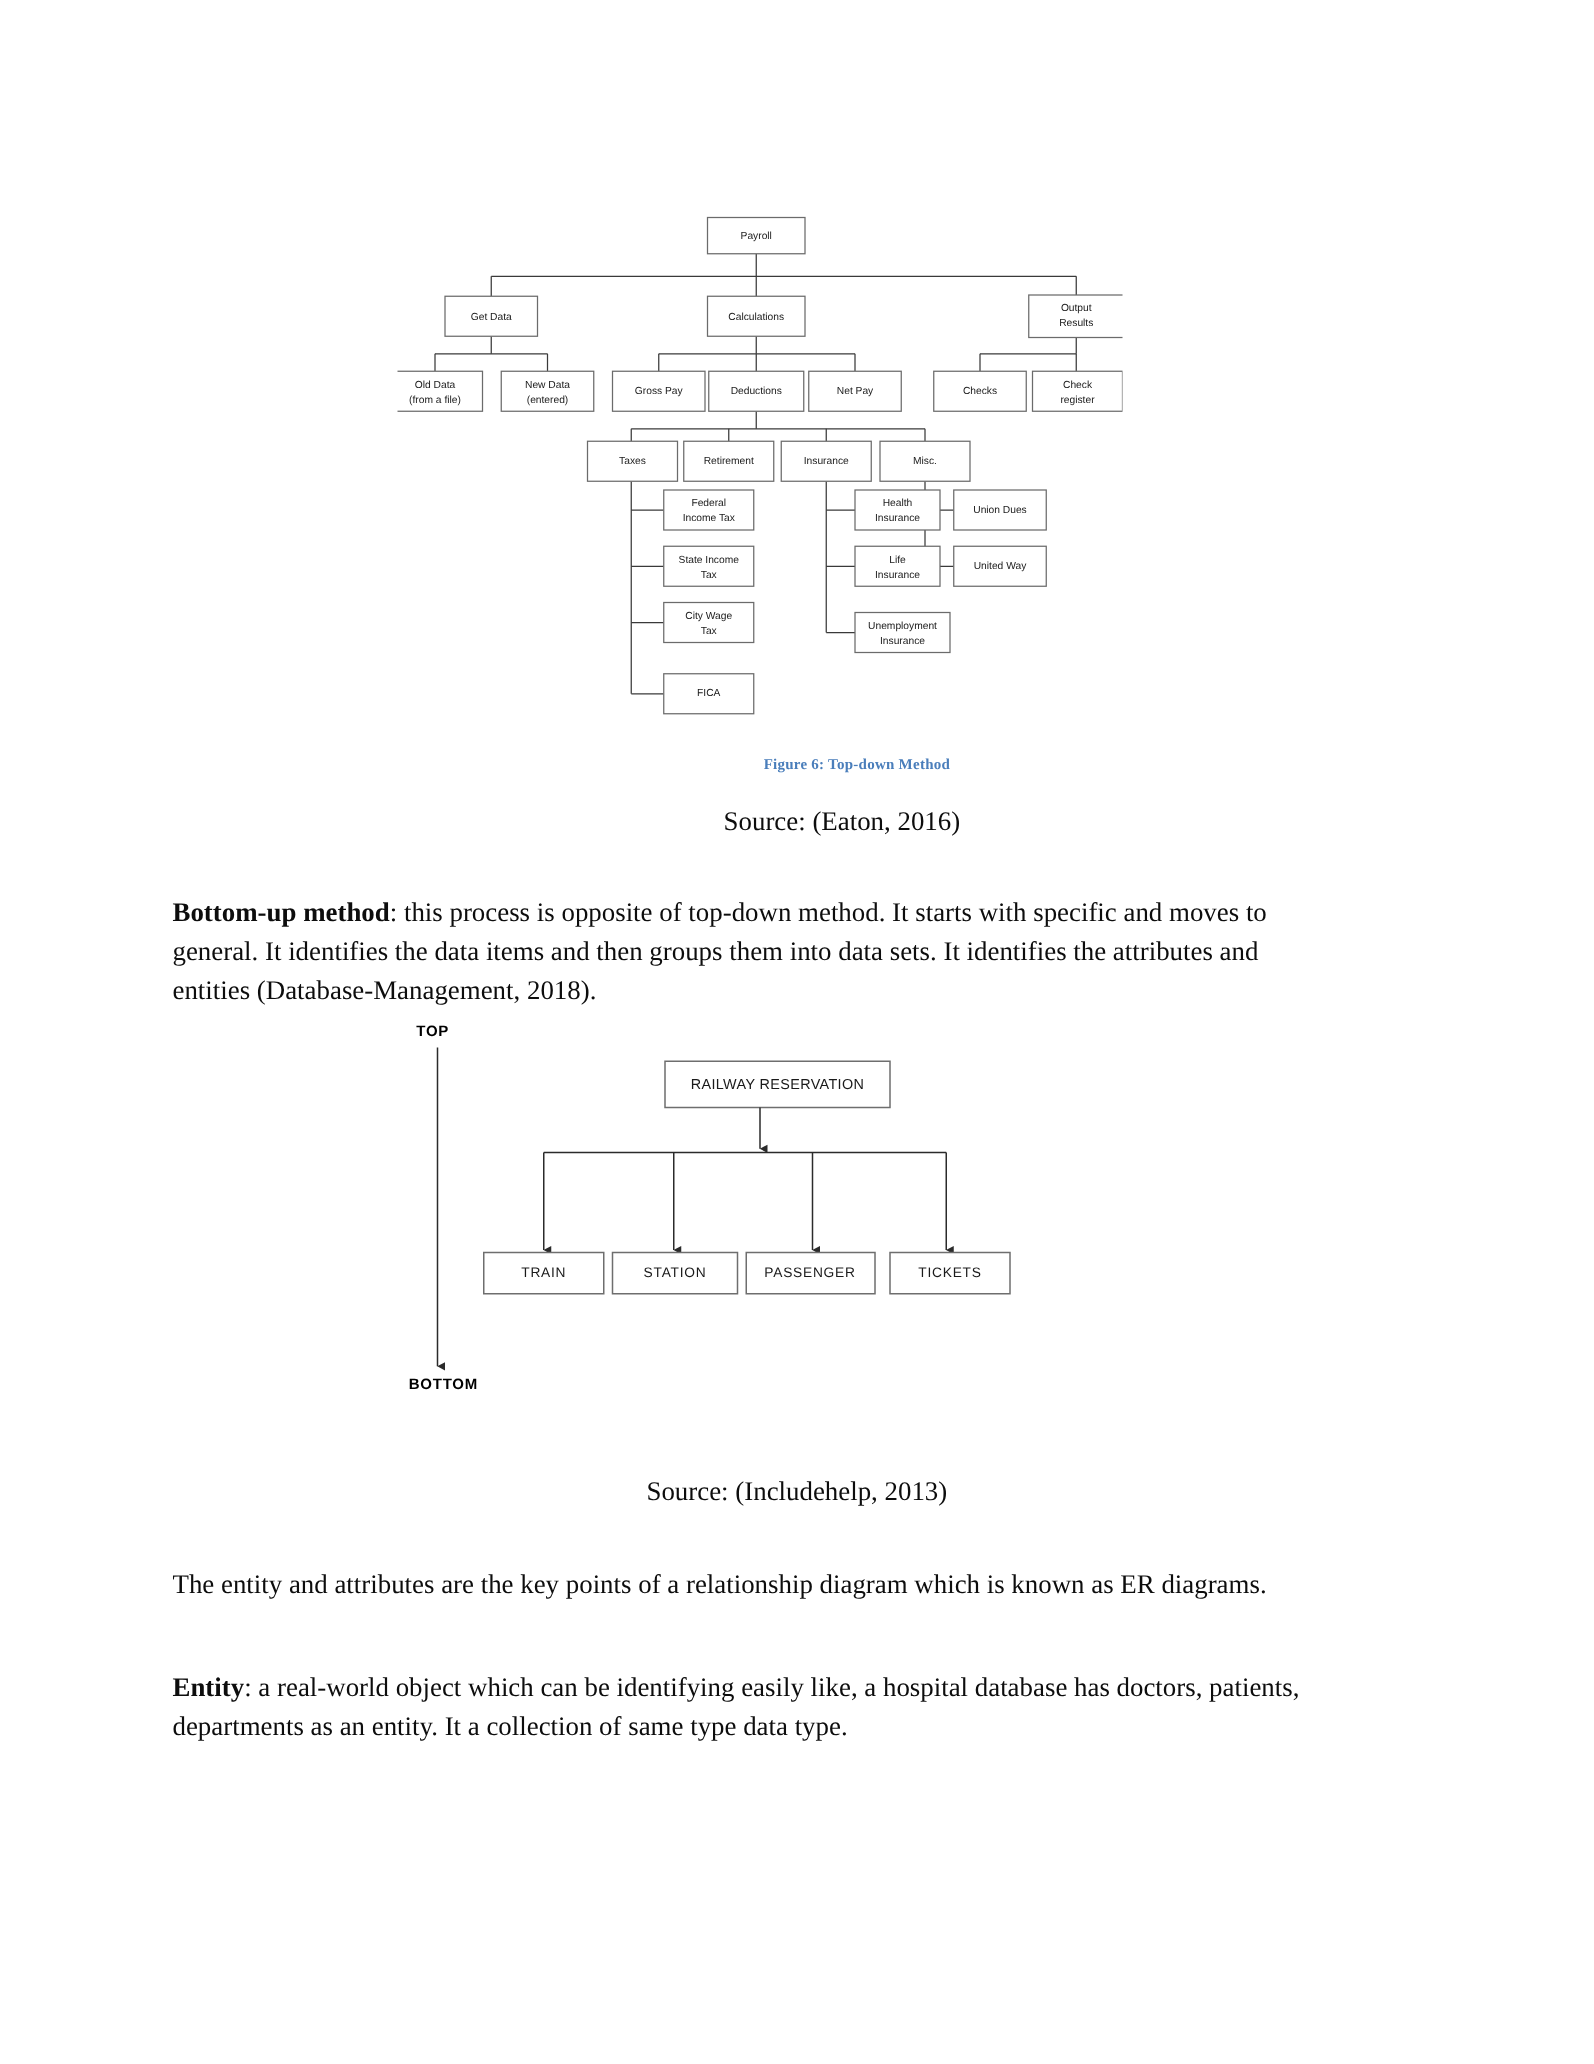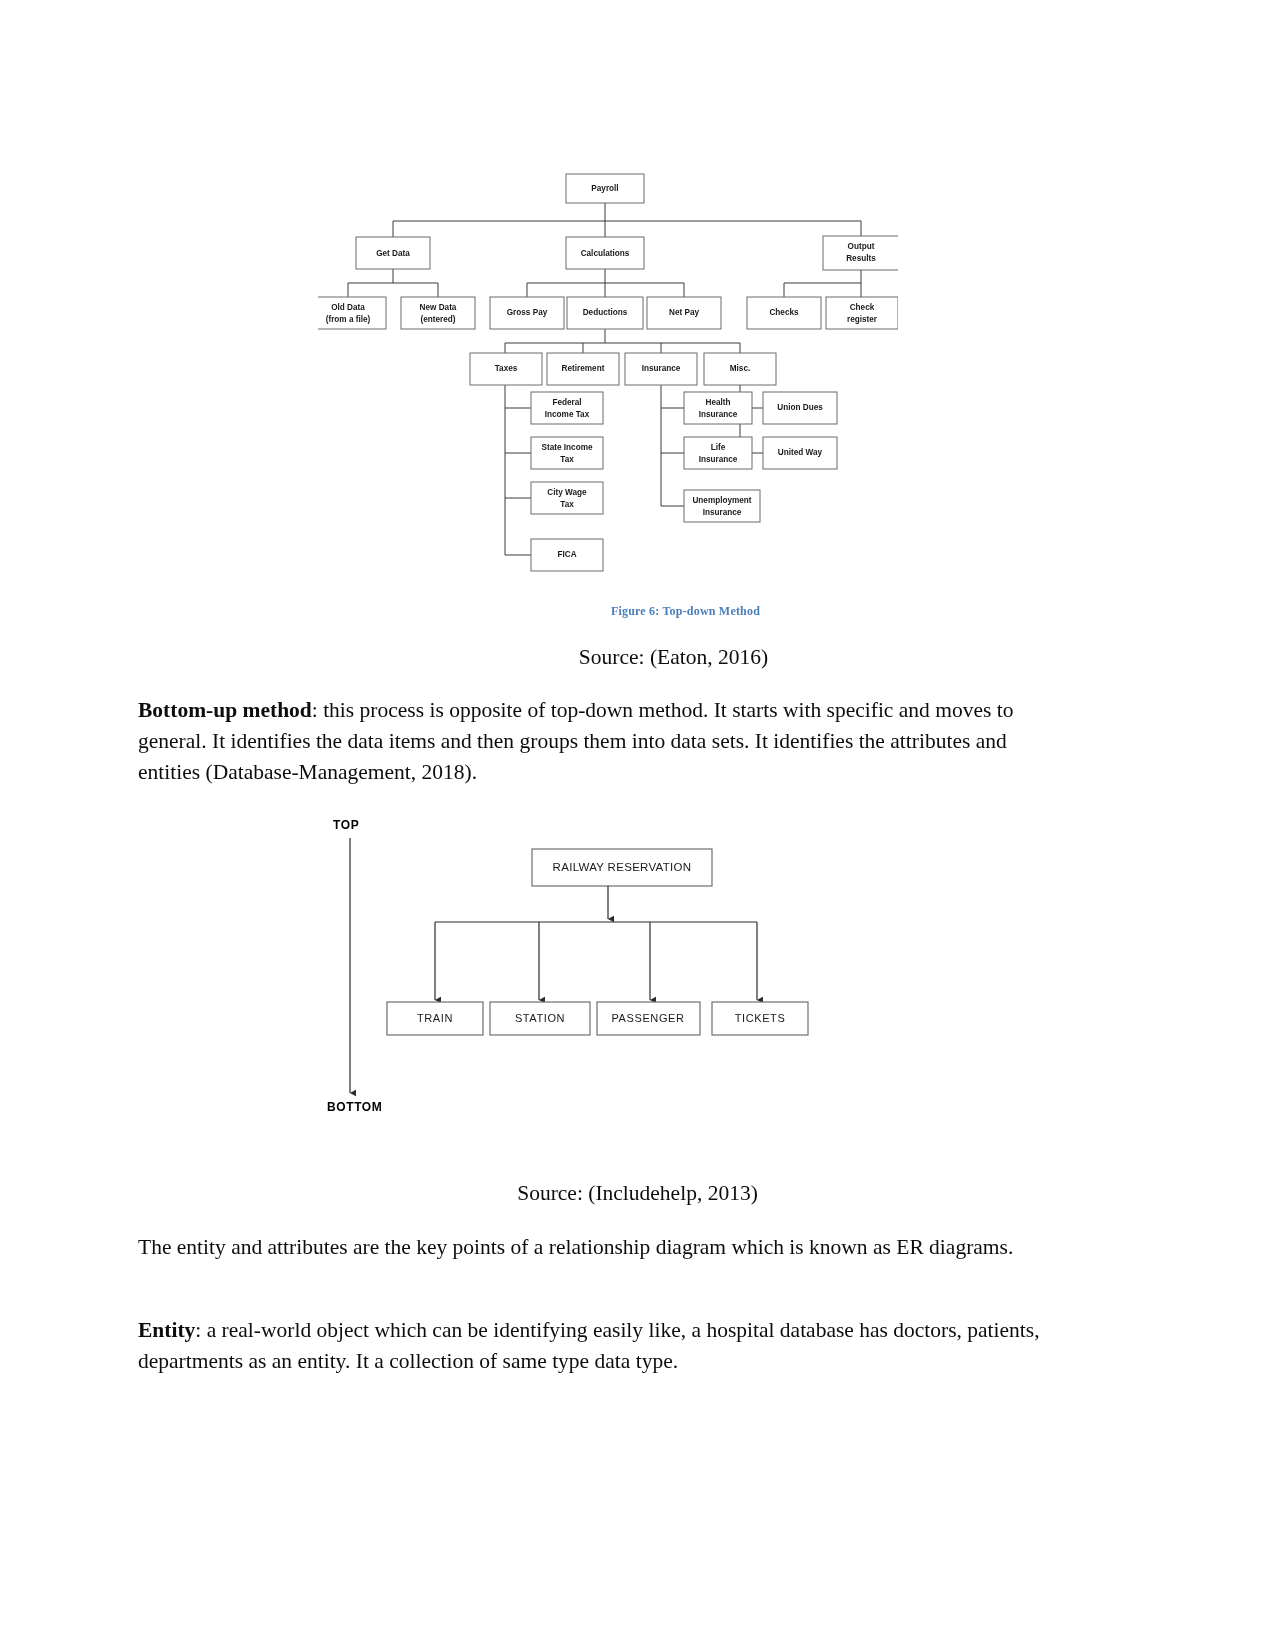--- a/index.html
+++ b/index.html
@@ -22,20 +22,21 @@
   }
 
   
   .para {
     position: absolute;
     font-family: "Liberation Serif", serif;
     font-size: 21.5px;
     line-height: 31px;
     color: #0d0d0d;
     text-align: left;
+    margin-top: 20px;
   }
   .para b { font-weight: bold; }
 
   .fig-caption {
     position: absolute;
     width: 100%;
     text-align: center;
     font-family: "Liberation Serif", serif;
     font-weight: bold;
     font-size: 12px;
@@ -52,21 +53,20 @@
     color: #0d0d0d;
   }
 
   
   #fig6 {
     position: absolute;
     left: 318px;
     top: 163px;
     width: 580px;
     height: 420px;
-    font-weight: bold;
   }
   #fig6 svg { display: block; }
   .td-box-text {
     font-family: "Liberation Sans", sans-serif;
     font-size: 8.2px;
     fill: #1a1a1a;
     text-anchor: middle;
     dominant-baseline: middle;
   }
   .td-rect {

